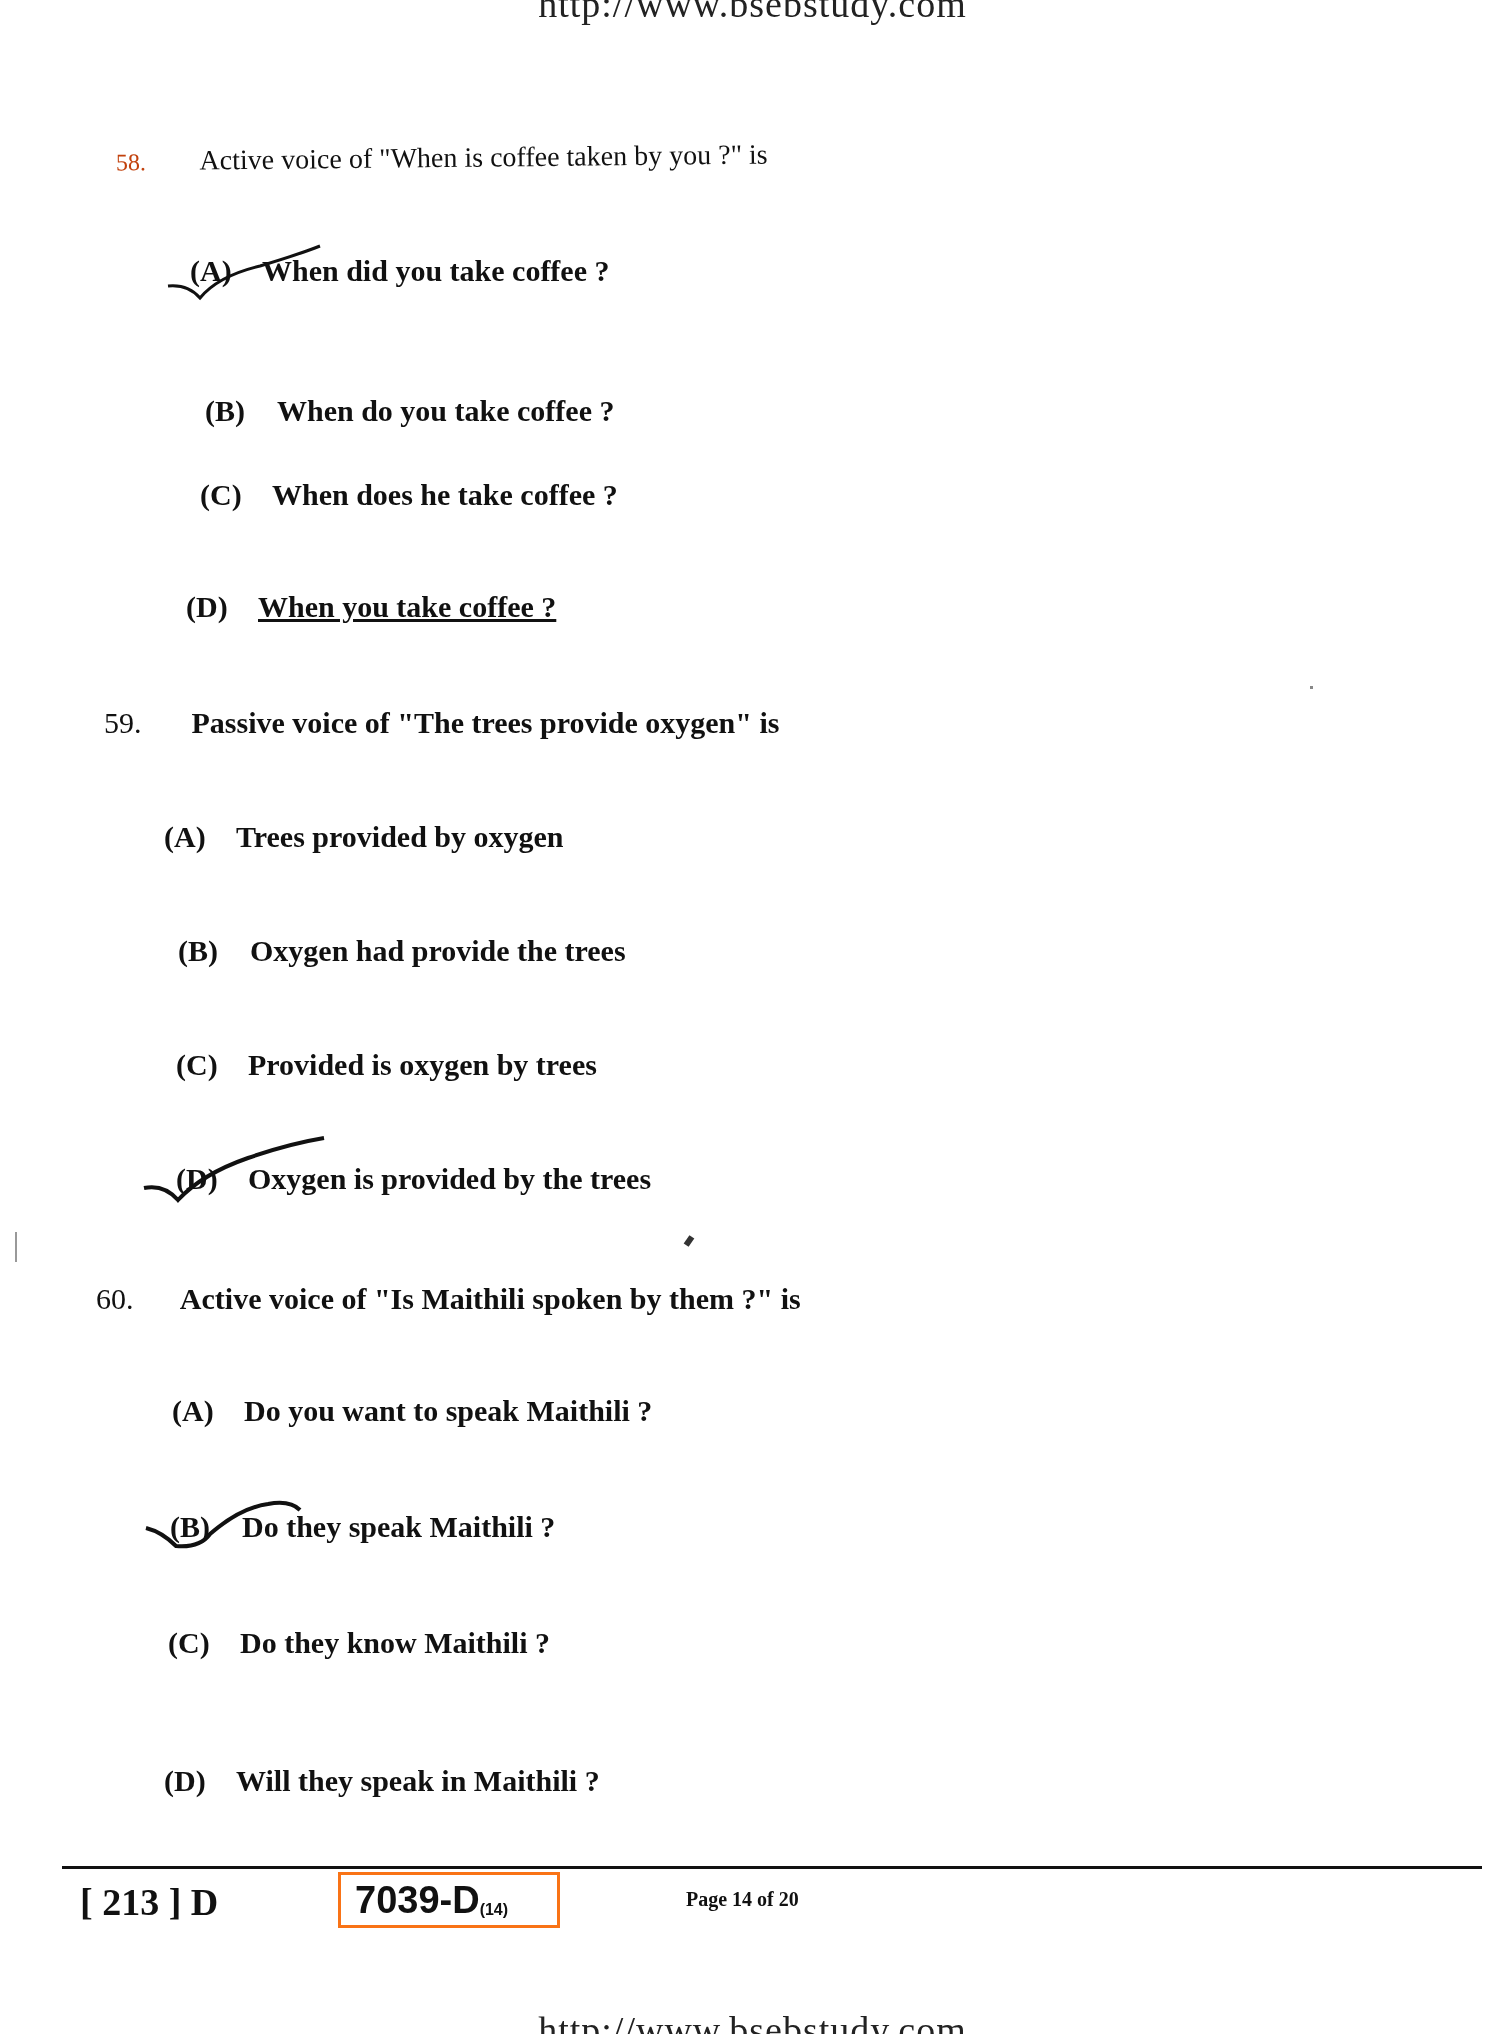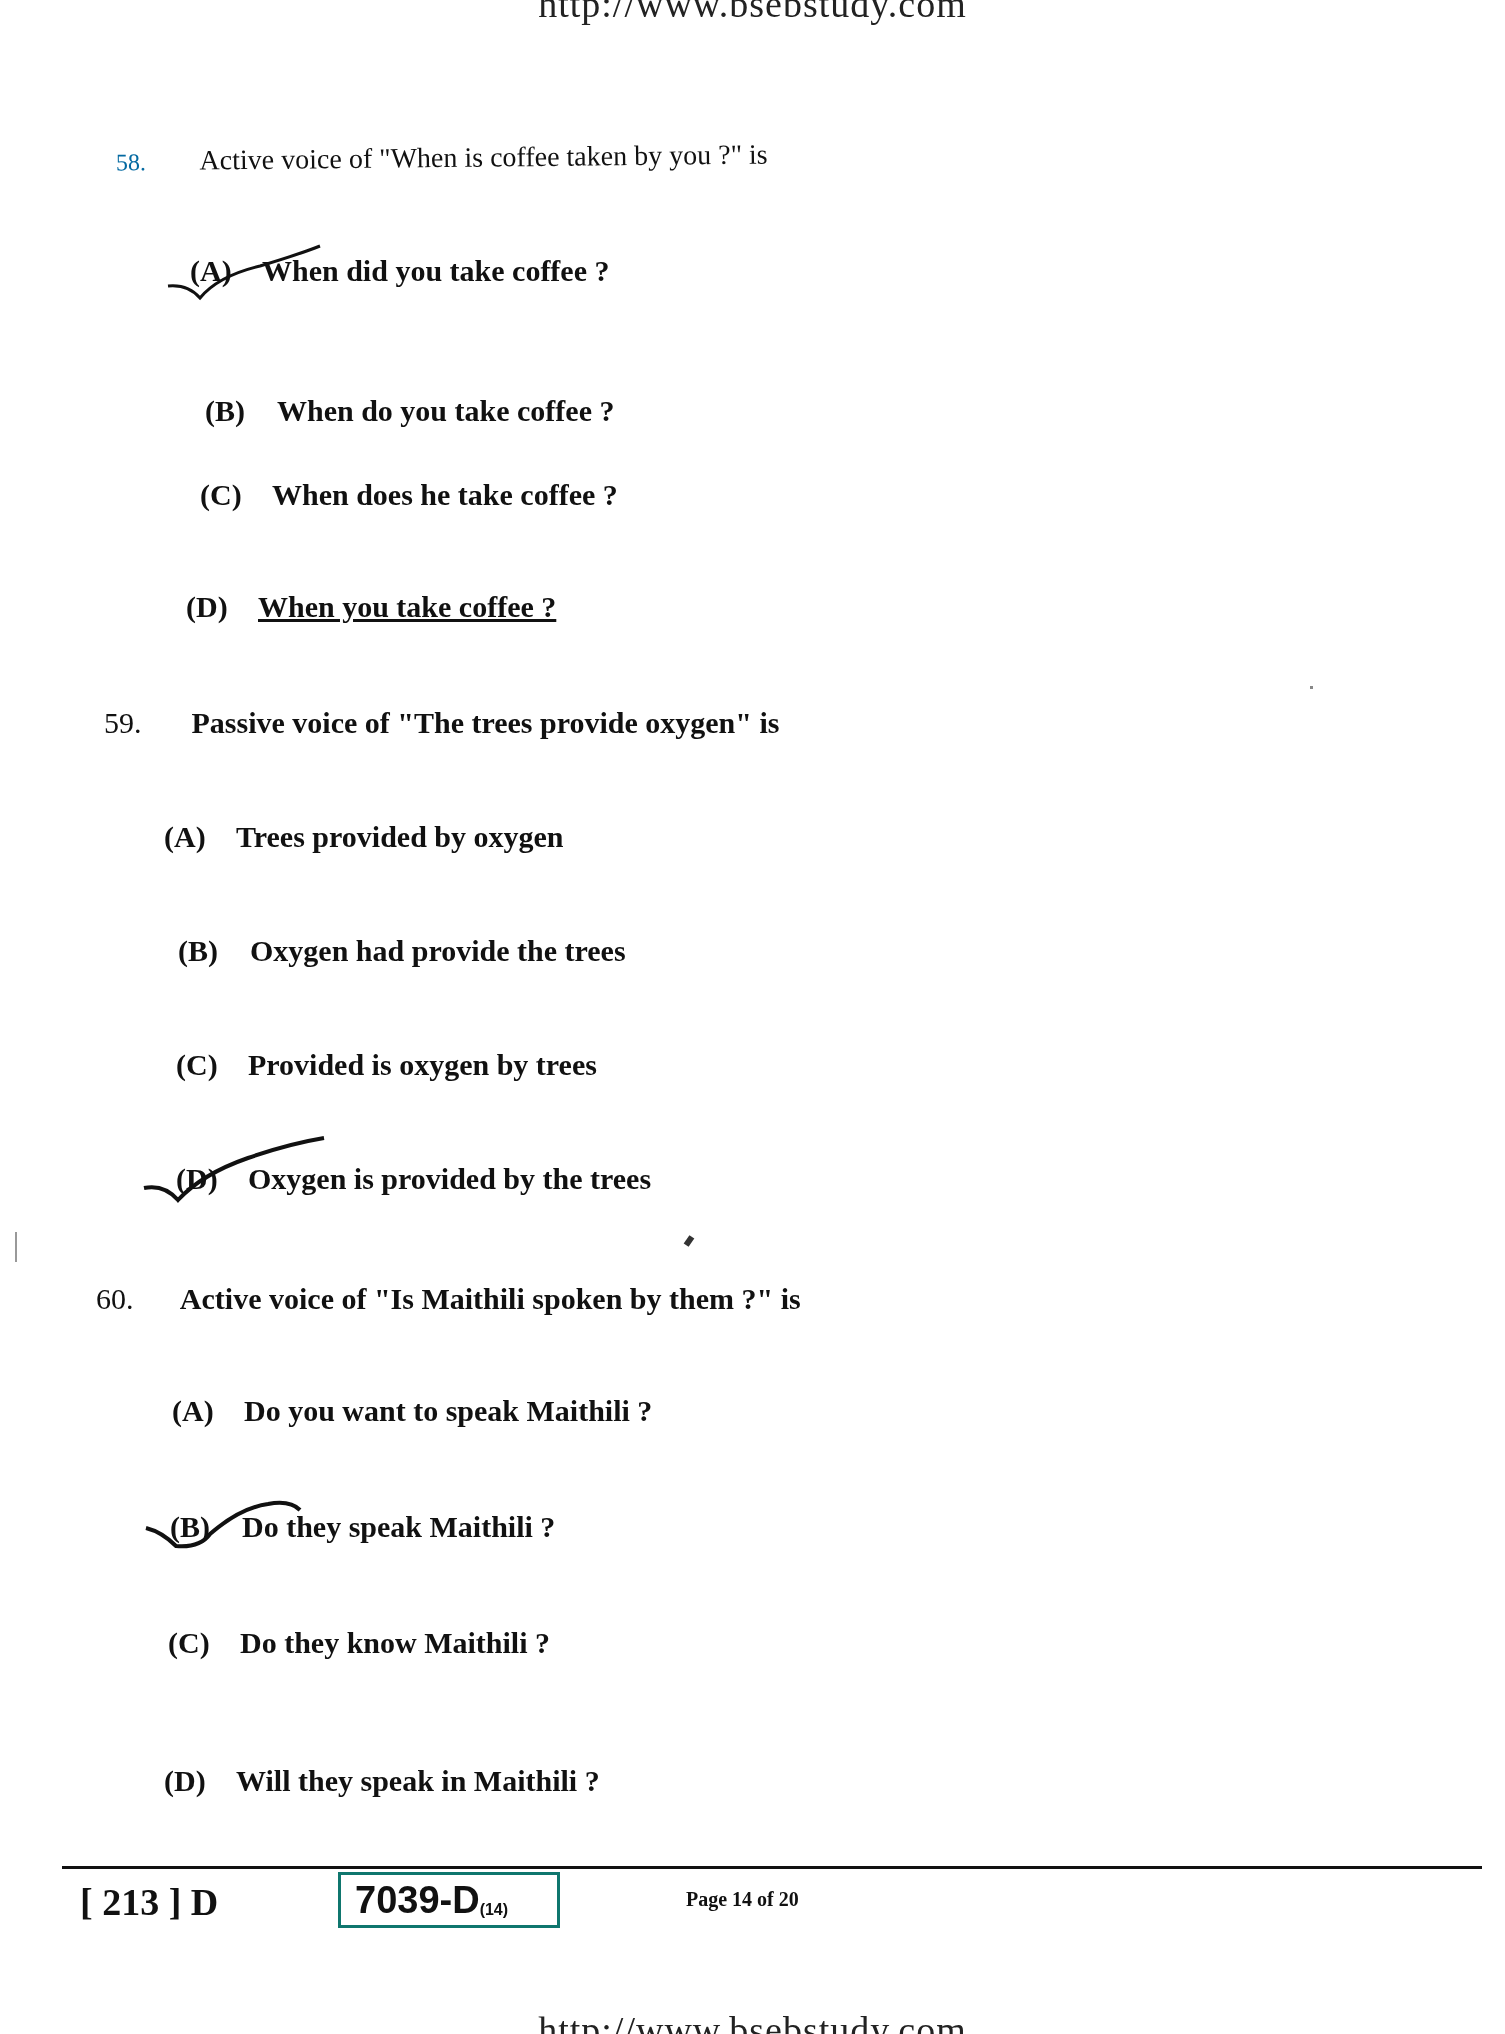--- a/index.html
+++ b/index.html
@@ -21,38 +21,38 @@
     .tick { position: absolute; pointer-events: none; }
     .footer-rule {
       position: absolute; left: 62px; top: 1866px; width: 1420px; height: 3px; background: #111;
     }
     .footer-left {
       position: absolute; left: 80px; top: 1880px; font-family: Liberation Serif, serif;
       font-size: 38px; font-weight: bold;
     }
     .code-box {
       position: absolute; left: 338px; top: 1872px; width: 222px; height: 56px;
-      border: 3px solid #0f766e; box-sizing: border-box;
+      border: 3px solid #f97316; box-sizing: border-box;
       font-family: "Liberation Sans", sans-serif; font-size: 38px; font-weight: bold;
       padding-left: 14px; line-height: 50px;
     }
     .code-box sub { font-size: 16px; vertical-align: -2px; }
     .page-no {
       position: absolute; left: 686px; top: 1888px; font-family: "Liberation Serif", serif;
       font-size: 20px; font-weight: bold;
     }
     .speck { position: absolute; background: #333; }
   </style>
 </head>
 <body>
 
 <div class="url top">http://www.bsebstudy.com</div>
 
 <div class="q" style="left:116px; top:140px; transform:rotate(-0.6deg);">
-  <span class="qnum" style="width:76px; font-size:24px; color:#0369a1;">58.</span>
+  <span class="qnum" style="width:76px; font-size:24px; color:#c2410c;">58.</span>
   <span style="font-weight:normal; font-size:28px;">Active voice of "When is coffee taken by you ?" is</span>
 </div>
 <div class="opt" style="left:190px; top:254px;">
   <span class="letter">(A)</span><span>When did you take coffee ?</span>
 </div>
 <div class="opt" style="left:205px; top:366px;margin-top:28px;">
   <span class="letter">(B)</span><span>When do you take coffee ?</span>
 </div>
 <div class="opt" style="left:200px; top:478px;">
   <span class="letter">(C)</span><span>When does he take coffee ?</span>

